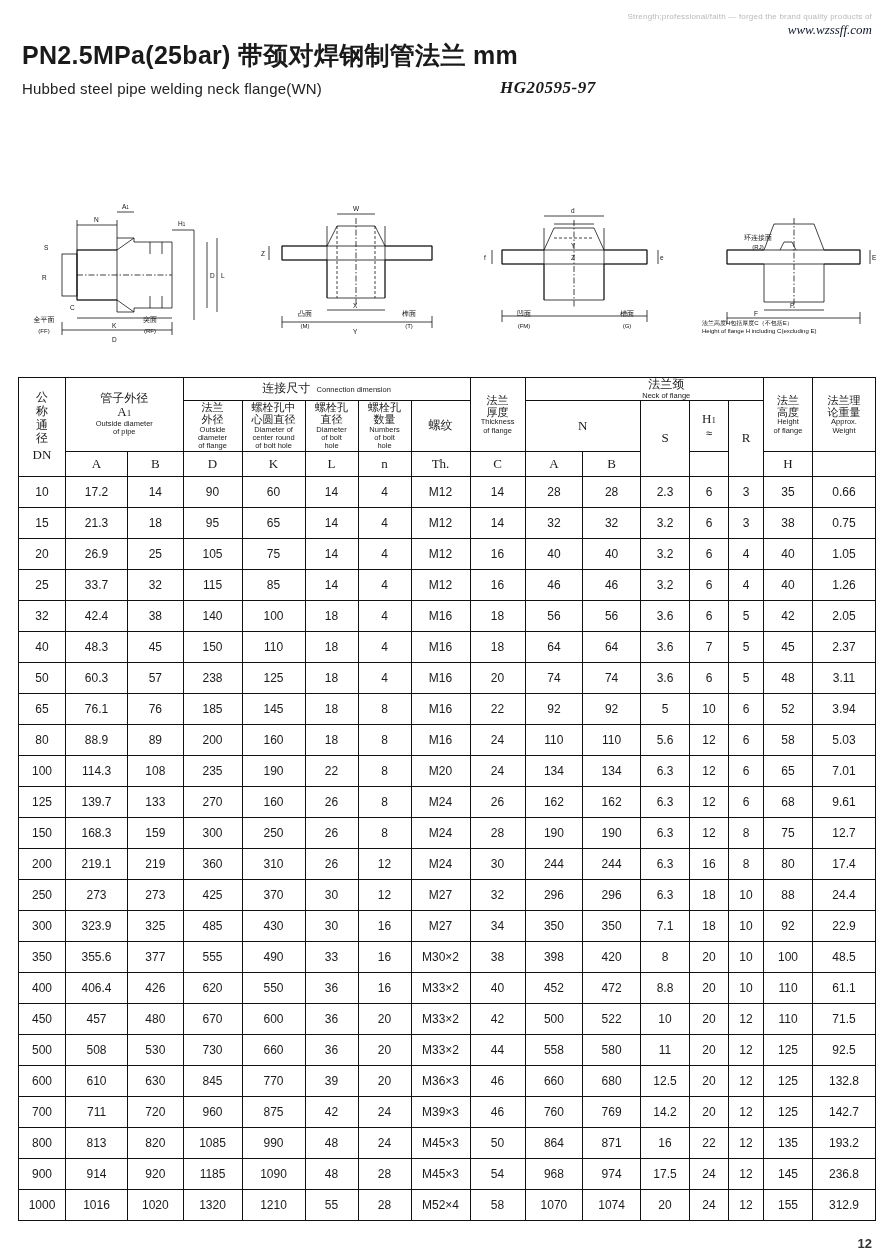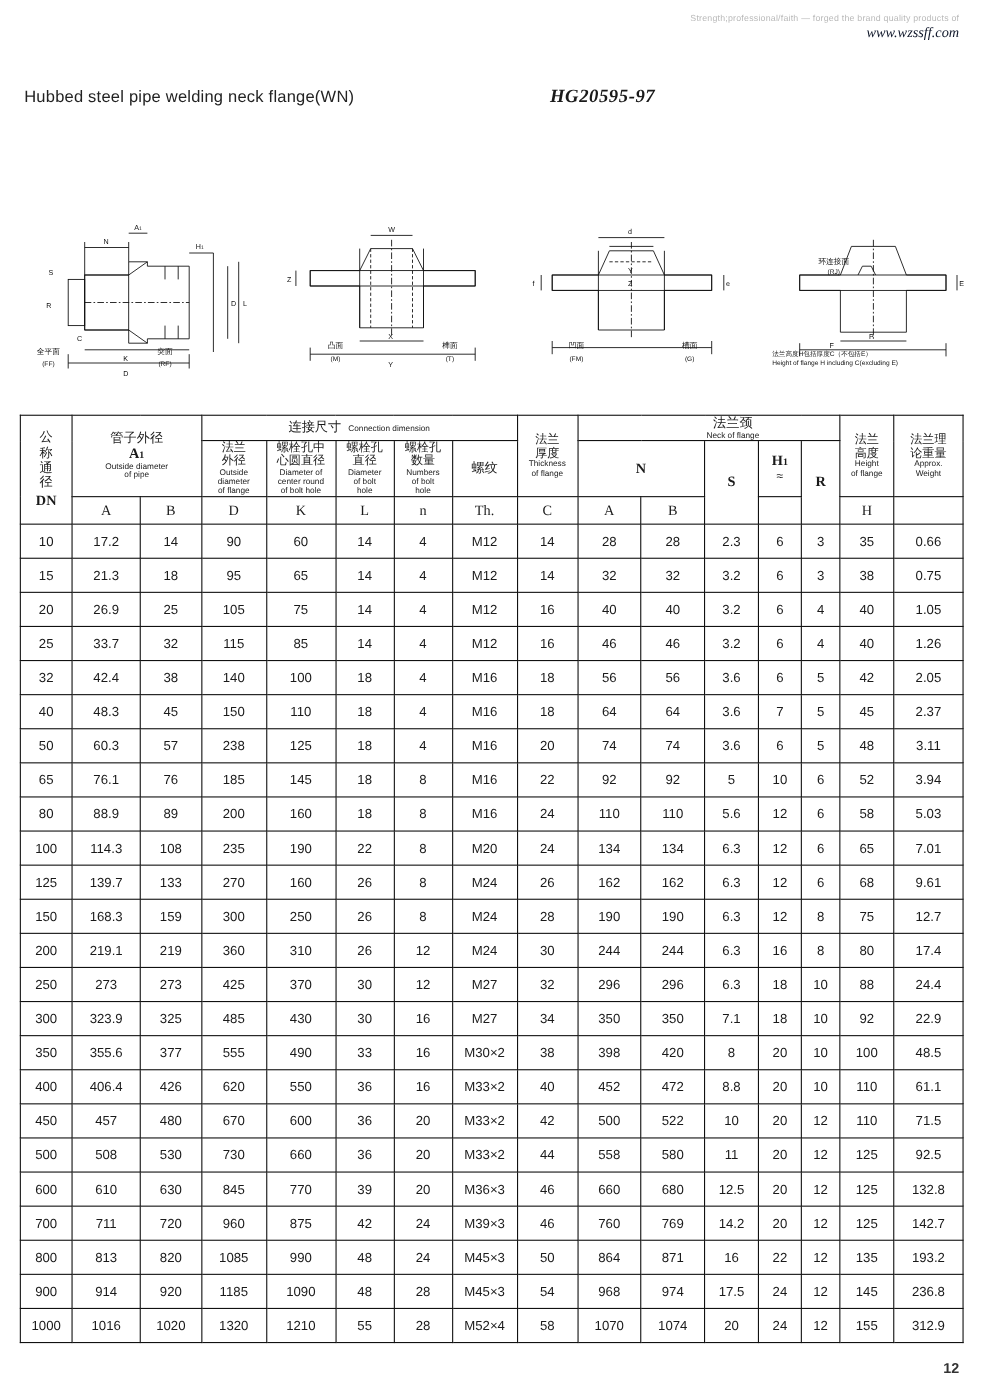--- a/index.html
+++ b/index.html
@@ -24,35 +24,36 @@
   .lbl{font-size:6.5px;fill:#111;}
   .note{position:absolute;font-size:6px;line-height:1.25;color:#111;white-space:nowrap;}
 
   
   table.spec{position:absolute;left:18px;top:367px;border-collapse:collapse;width:858px;font-size:11.5px;}
   table.spec td,table.spec th{border:1px solid #111;text-align:center;vertical-align:middle;padding:0;}
   table.spec thead th{font-weight:normal;line-height:1.12;}
   .cn{font-size:12px;}
   .cn-sm{font-size:11px;}
   .en{font-size:7.5px;}
-  .sym{font-size:13px;font-weight:bold;font-family:"Liberation Serif",serif;}
+  .sym{font-size:13px;font-weight:normal;font-family:"Liberation Serif",serif;}
   .sym small{font-size:9px;}
   tbody td{height:30px;font-size:12px;font-family:"Liberation Sans",sans-serif;}
   .pgnum{position:absolute;right:22px;bottom:10px;font-size:13px;font-weight:bold;color:#333;}
 </style>
 </head>
 <body>
 
 <div class="page">
 
   <div class="topstrip">
     <div class="tagline">Strength;professional/faith — forged the brand quality products of</div>
     <div class="site">www.wzssff.com</div>
   </div>
 
+  <div class="title-main">PN2.5MPa(25bar) 带颈对焊钢制管法兰  mm</div>
   <div class="title-sub">Hubbed steel pipe welding neck flange(WN)</div>
   <div class="std-code">HG20595-97</div>
 
   <div class="drawings">
 
     <div class="dwg" style="left:10px;top:10px;">
       <svg width="220" height="155" viewBox="0 0 220 155">
         <g stroke="#111" fill="none" stroke-width="0.8">
 
           <path d="M55 60 L95 60 L95 48 L112 48 L112 52 L150 52 L150 118 L112 118 L112 122 L95 122 L95 110 L55 110 Z"></path>

